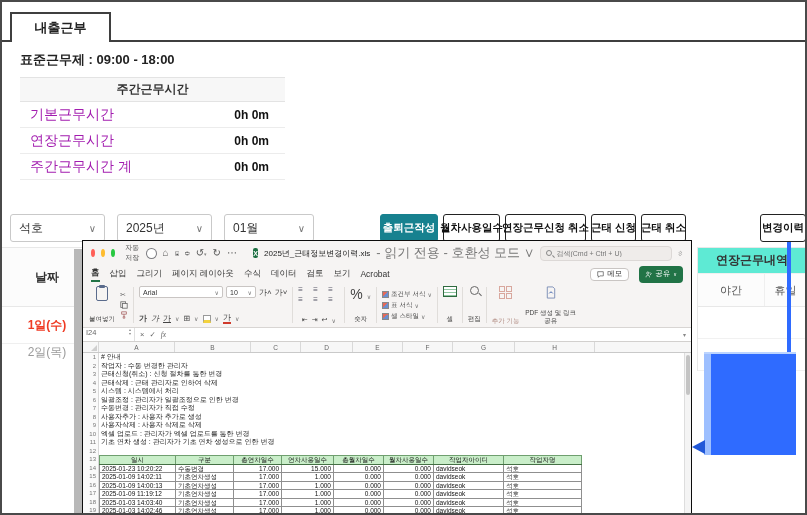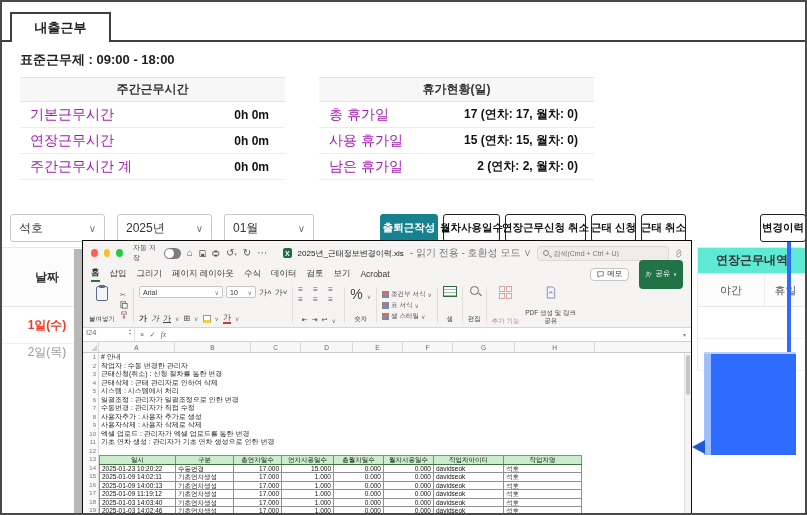--- a/index.html
+++ b/index.html
@@ -53,34 +53,34 @@
   .excel { position:absolute; left:80px; top:238px; width:610px; height:276px; background:#f6f4f3;
            border:1.5px solid #0c0c0c; box-shadow:-8px 9px 0 #b8b8b8; display:flex; flex-direction:column; z-index:10; }
   .xl-titlebar { height:24px; display:flex; align-items:center; padding:0 8px; gap:6px; font-size:7px; color:#555; }
   .light { width:8px; height:8px; border-radius:50%; }
   .toggle { width:20px; height:11px; border-radius:6px; background:#7d7d82; position:relative; }
   .toggle .knob { position:absolute; left:1px; top:1px; width:9px; height:9px; border-radius:50%; background:#fff; }
   .tico { color:#555; font-size:10px; line-height:10px; }
   .xlsicon { width:10px; height:10px; background:#1d6f42; border-radius:2px; color:#fff; font-size:7px; font-weight:bold;
              display:flex; align-items:center; justify-content:center; }
   .fname { font-size:8px; color:#222; white-space:nowrap; }
-  .fstatus { font-size:10px; color:#777; white-space:nowrap;text-align:right; }
+  .fstatus { font-size:13px; color:#777; white-space:nowrap;text-align:right; }
   .searchbox { margin-left:auto; width:148px; height:15px; background:#efecea; border:1px solid #dcd8d6; border-radius:4px;
                display:flex; align-items:center; gap:4px; padding:0 5px; color:#8a8a8a; font-size:7px; }
   .searchbox input { border:none; background:transparent; outline:none; font-size:7px; width:110px; color:#555; font-family:"Liberation Sans",sans-serif;}
   .lens { width:6px; height:6px; border:1px solid #888; border-radius:50%; position:relative; flex:none; }
   .lens::after { content:""; position:absolute; left:5px; top:5px; width:3px; height:1px; background:#888; transform:rotate(45deg); }
 
   .xl-tabs { height:18px; display:flex; align-items:center; padding:0 8px; gap:10px; font-size:8.5px; color:#333; }
   .xl-tab { cursor:pointer; white-space:nowrap; }
   .xl-tabs-left { display:flex; gap:10px; align-items:center; }
   .xl-tabs-left .xl-tab:first-of-type { font-weight:bold; border-bottom:2px solid #217346; padding-bottom:1px; }
   .memo-btn { margin-left:auto; height:13px; background:#fff; border:1px solid #c9c5c3; border-radius:4px;
               display:flex; align-items:center; gap:3px; font-size:7.5px; padding:0 6px; color:#333; cursor:pointer; }
-  .share-btn { height:29px; background:#217346; border-radius:4px; color:#fff; display:flex; align-items:center; gap:3px;
+  .share-btn { height:17px; background:#217346; border-radius:4px; color:#fff; display:flex; align-items:center; gap:3px;
                font-size:7.5px; padding:0 6px; cursor:pointer; }
 
   .xl-ribbon { height:45px; display:flex; align-items:stretch; padding:2px 6px; gap:5px; border-bottom:1px solid #d8d5d3; font-size:6.5px; color:#444; overflow:hidden; }
   .rgroup { display:flex; flex-direction:column; align-items:center; justify-content:space-between; padding:1px 0; }
   .rdiv { width:1px; background:#e0ddda; margin:2px 0; }
   .clip { width:12px; height:15px; border:1.2px solid #5a6b8c; border-radius:2px; position:relative; }
   .clip::before { content:""; position:absolute; left:2px; top:-2px; width:6px; height:3px; background:#5a6b8c; border-radius:1px; }
   .minicol { display:flex; flex-direction:column; gap:2px; justify-content:center; font-size:7px; color:#666; }
   .fontrow { display:flex; gap:3px; align-items:center; }
   .fbox { background:#fff; border:1px solid #c9c5c3; border-radius:2px; height:12px; display:flex; align-items:center;
@@ -165,40 +165,20 @@
           <span class="sv">0h 0m</span>
         </div>
 
         <div class="sumrow">
           <span class="sl">주간근무시간 계</span>
           <span class="sv">0h 0m</span>
         </div>
       </div>
   </div>
 
-  <div class="sumtbl tbl-vac">
-    <div class="hd">휴가현황(일)</div>
-    <div>
-
-        <div class="sumrow">
-          <span class="sl">총 휴가일</span>
-          <span class="sv">17 (연차: 17, 월차: 0)</span>
-        </div>
-
-        <div class="sumrow">
-          <span class="sl">사용 휴가일</span>
-          <span class="sv">15 (연차: 15, 월차: 0)</span>
-        </div>
-
-        <div class="sumrow">
-          <span class="sl">남은 휴가일</span>
-          <span class="sv">2 (연차: 2, 월차: 0)</span>
-        </div>
-      </div>
-  </div>
 
   <div class="sel" style="left:8px; width:95px;">
     <span>석호</span>
     <span class="chev">∨</span>
   </div>
   <div class="sel" style="left:115px; width:95px;">
     <span>2025년</span>
     <span class="chev">∨</span>
   </div>
   <div class="sel" style="left:222px; width:90px;">

